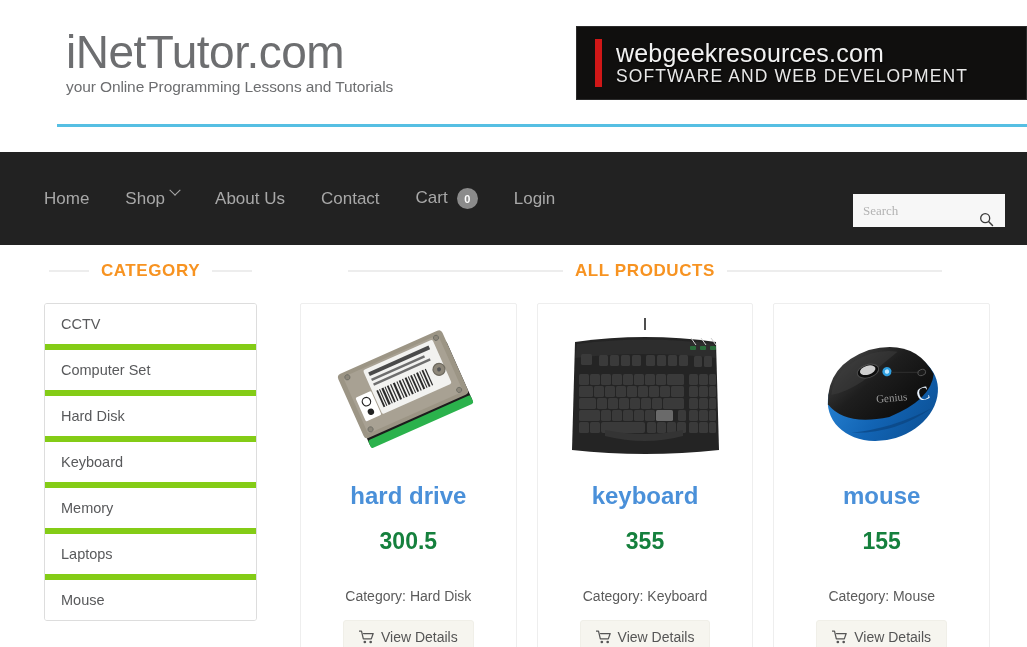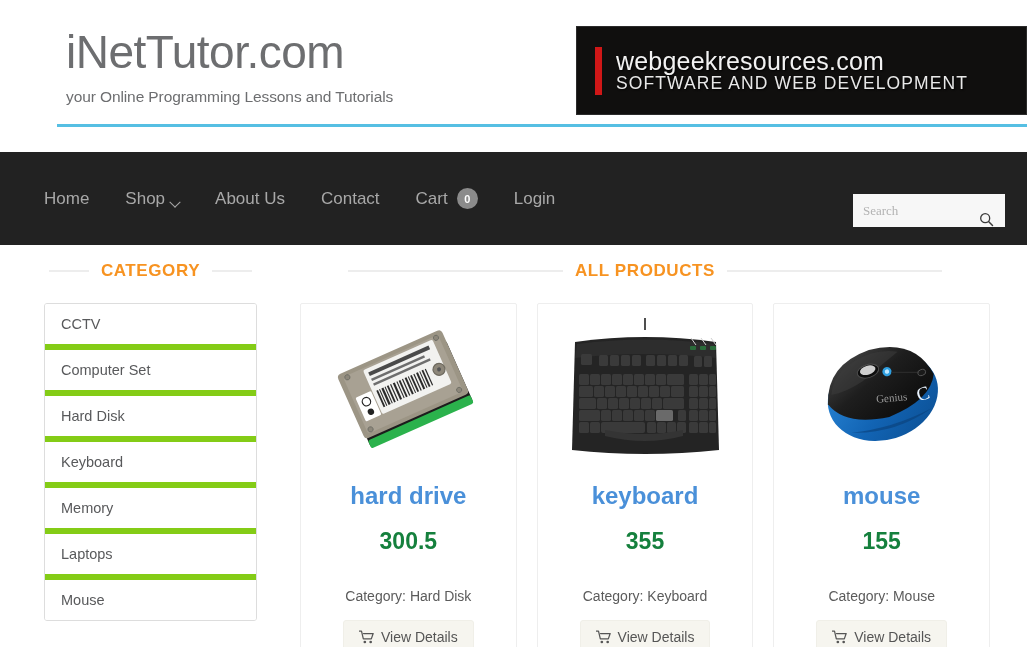--- a/index.html
+++ b/index.html
@@ -30,30 +30,30 @@
     color: #6d6e70;
     letter-spacing: -0.5px;
     line-height: 1.05;
     white-space: nowrap;
     text-shadow: 1px 1px 0 rgba(255,255,255,0.6);
   }
   .logo-sub {
     font-size: 15.5px;
     color: #6d6e70;
     letter-spacing: -0.1px;
-    margin-top: 12px;
+    margin-top: 2px;
     white-space: nowrap;
   }
 
   .banner {
     position: absolute;
     left: 576px;
     top: 26px;
     width: 451px;
-    height: 89px;
+    height: 74px;
     background: #100f0e;
     border: 1px solid #2b2b2b;
     display: flex;
     align-items: center;
     overflow: hidden;
   }
   .banner-bar {
     width: 7px;
     height: 48px;
     background: #d01717;
@@ -104,21 +104,21 @@
     align-items: center;
     gap: 0;
   }
   .nav-item {
     color: #a8a8a8;
     font-size: 17px;
     padding: 0 18px;
     text-decoration: none;
     white-space: nowrap;
     display: flex;
-    align-items: flex-end;
+    align-items: flex-start;
     gap: 6px;
     cursor: pointer;
   }
   .nav-item:first-child { padding-left: 0; }
   .chev {
     display: inline-block;
     width: 8px; height: 8px;
     border-right: 1.6px solid #a8a8a8;
     border-bottom: 1.6px solid #a8a8a8;
     transform: rotate(45deg) translate(-2px,-2px);

